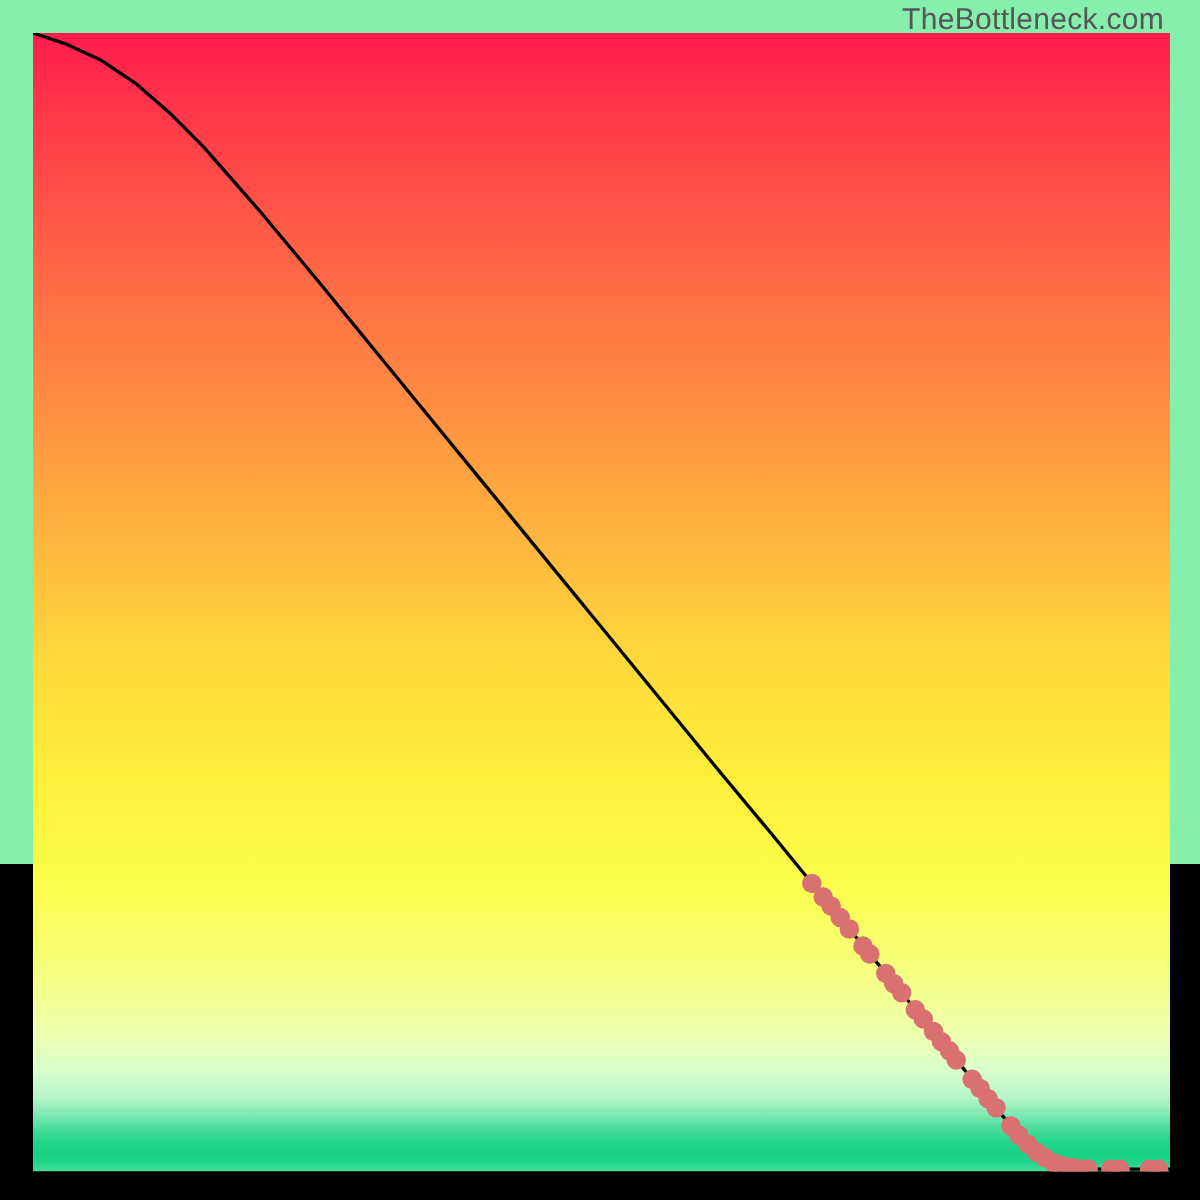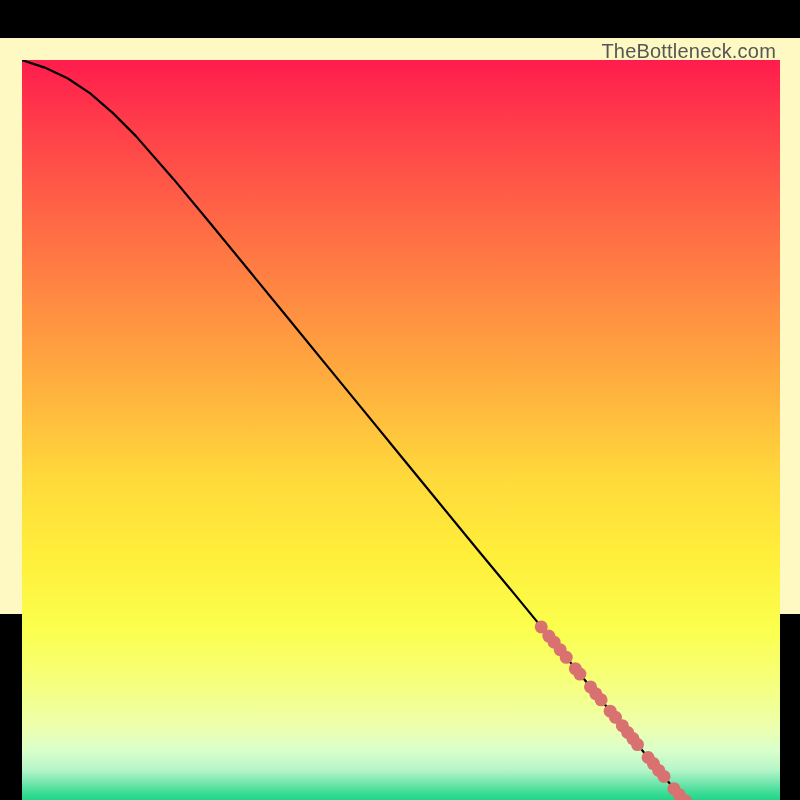--- a/index.html
+++ b/index.html
@@ -8,22 +8,21 @@
     width: 800px;
     height: 800px;
     background: #000;
     overflow: hidden;
     font-family: Arial, Helvetica, sans-serif;
   }
   .stage {
     position: relative;
     width: 800px;
     height: 576px;
-    background: #fef9c3;
-    margin-top: 38px;
+    background: #86efac;
   }
   .plot-area {
     position: absolute;
     left: 22px;
     top: 22px;
     width: 758px;
     height: 759px;
     overflow: hidden;
   }
   .gradient {

